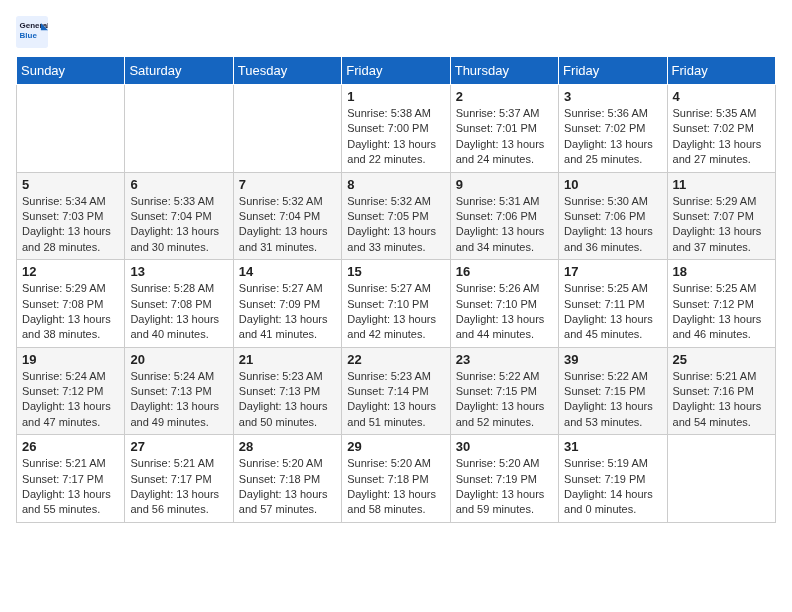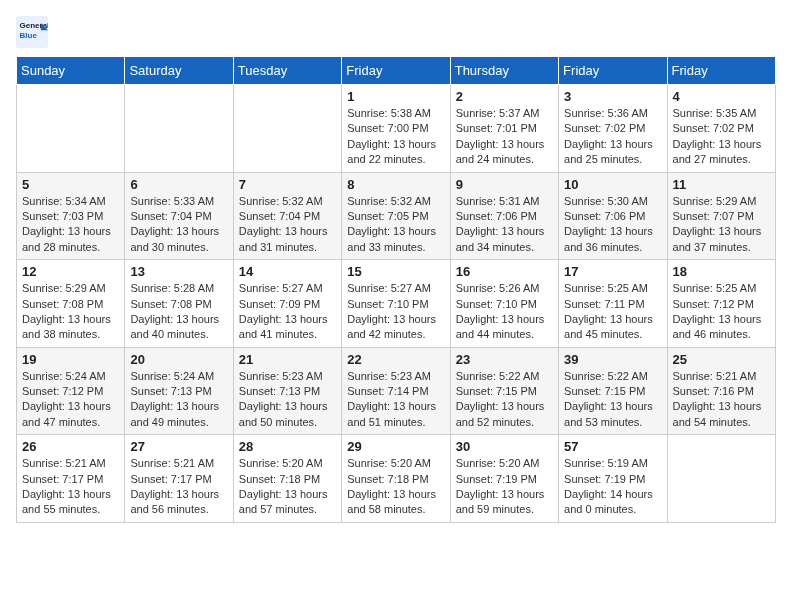--- a/index.html
+++ b/index.html
@@ -249,19 +249,19 @@
         </td>
         <td>
           <span class="day-num">29</span>
           <div class="day-info">Sunrise: 5:20 AM<br>Sunset: 7:18 PM<br>Daylight: 13 hours<br>and 58 minutes.</div>
         </td>
         <td>
           <span class="day-num">30</span>
           <div class="day-info">Sunrise: 5:20 AM<br>Sunset: 7:19 PM<br>Daylight: 13 hours<br>and 59 minutes.</div>
         </td>
         <td>
-          <span class="day-num">57</span>
+          <span class="day-num">31</span>
           <div class="day-info">Sunrise: 5:19 AM<br>Sunset: 7:19 PM<br>Daylight: 14 hours<br>and 0 minutes.</div>
         </td>
         <td></td>
       </tr>
     </tbody>
 </table>
 
 </body></html>

